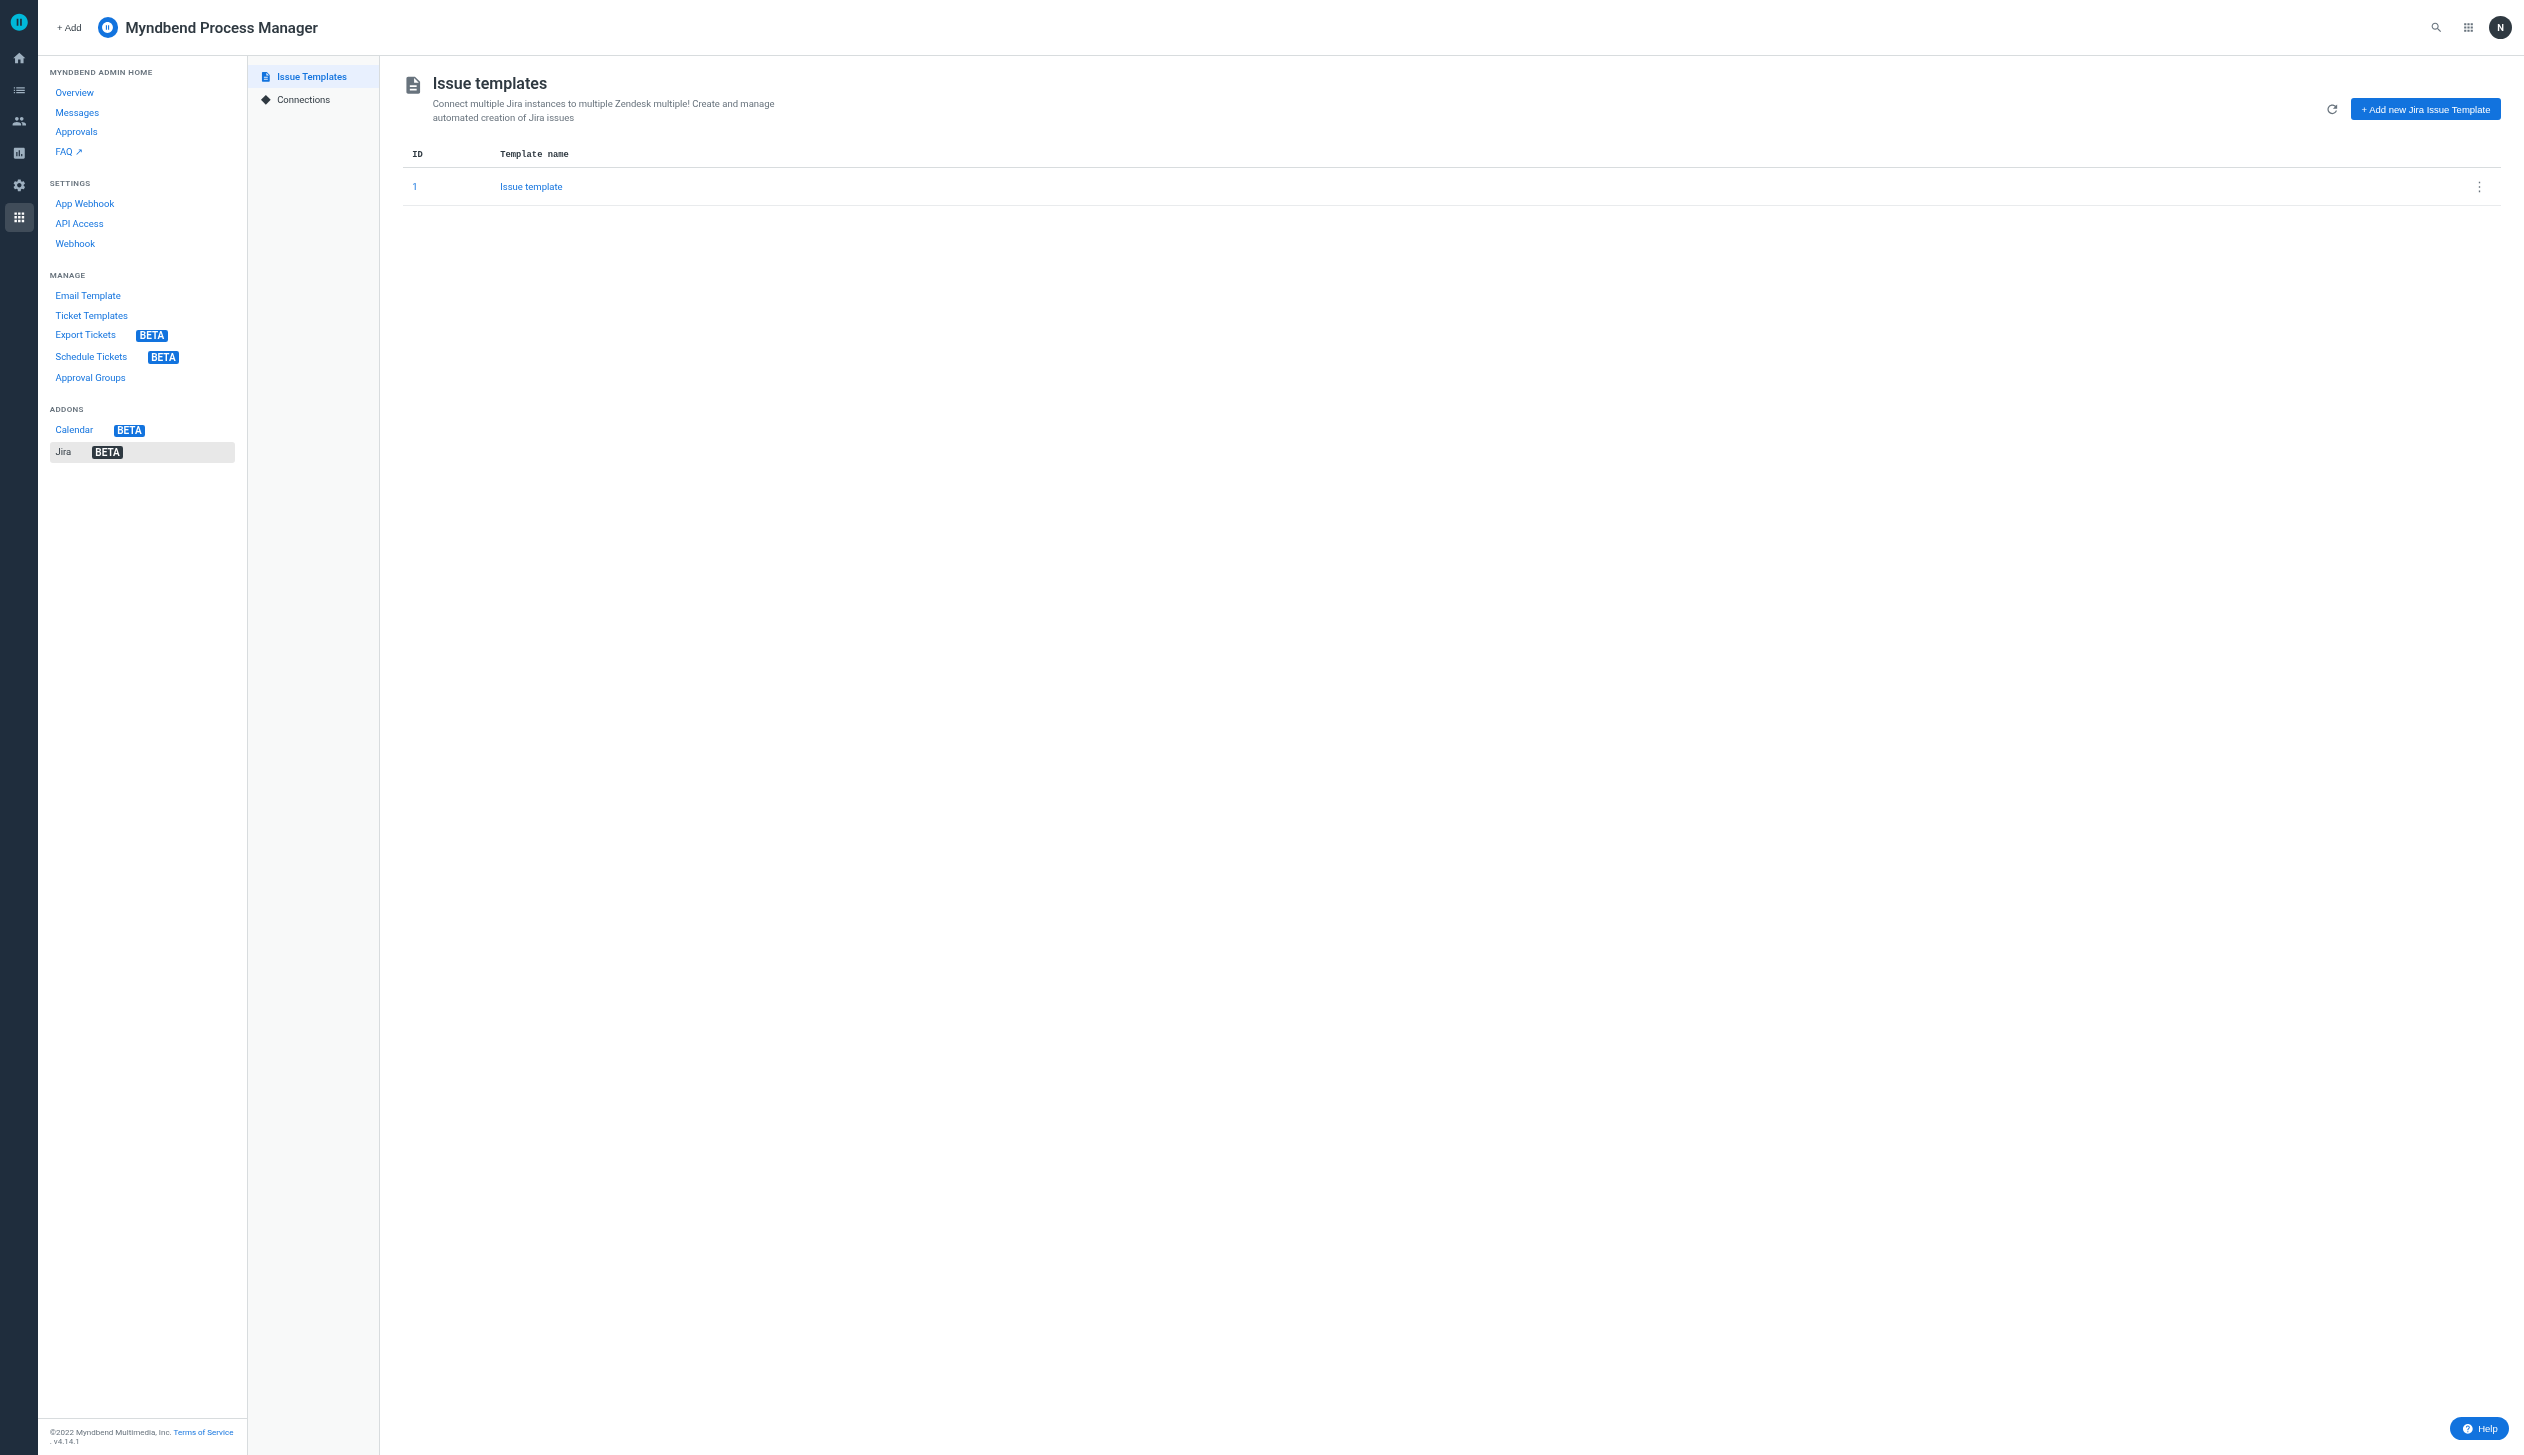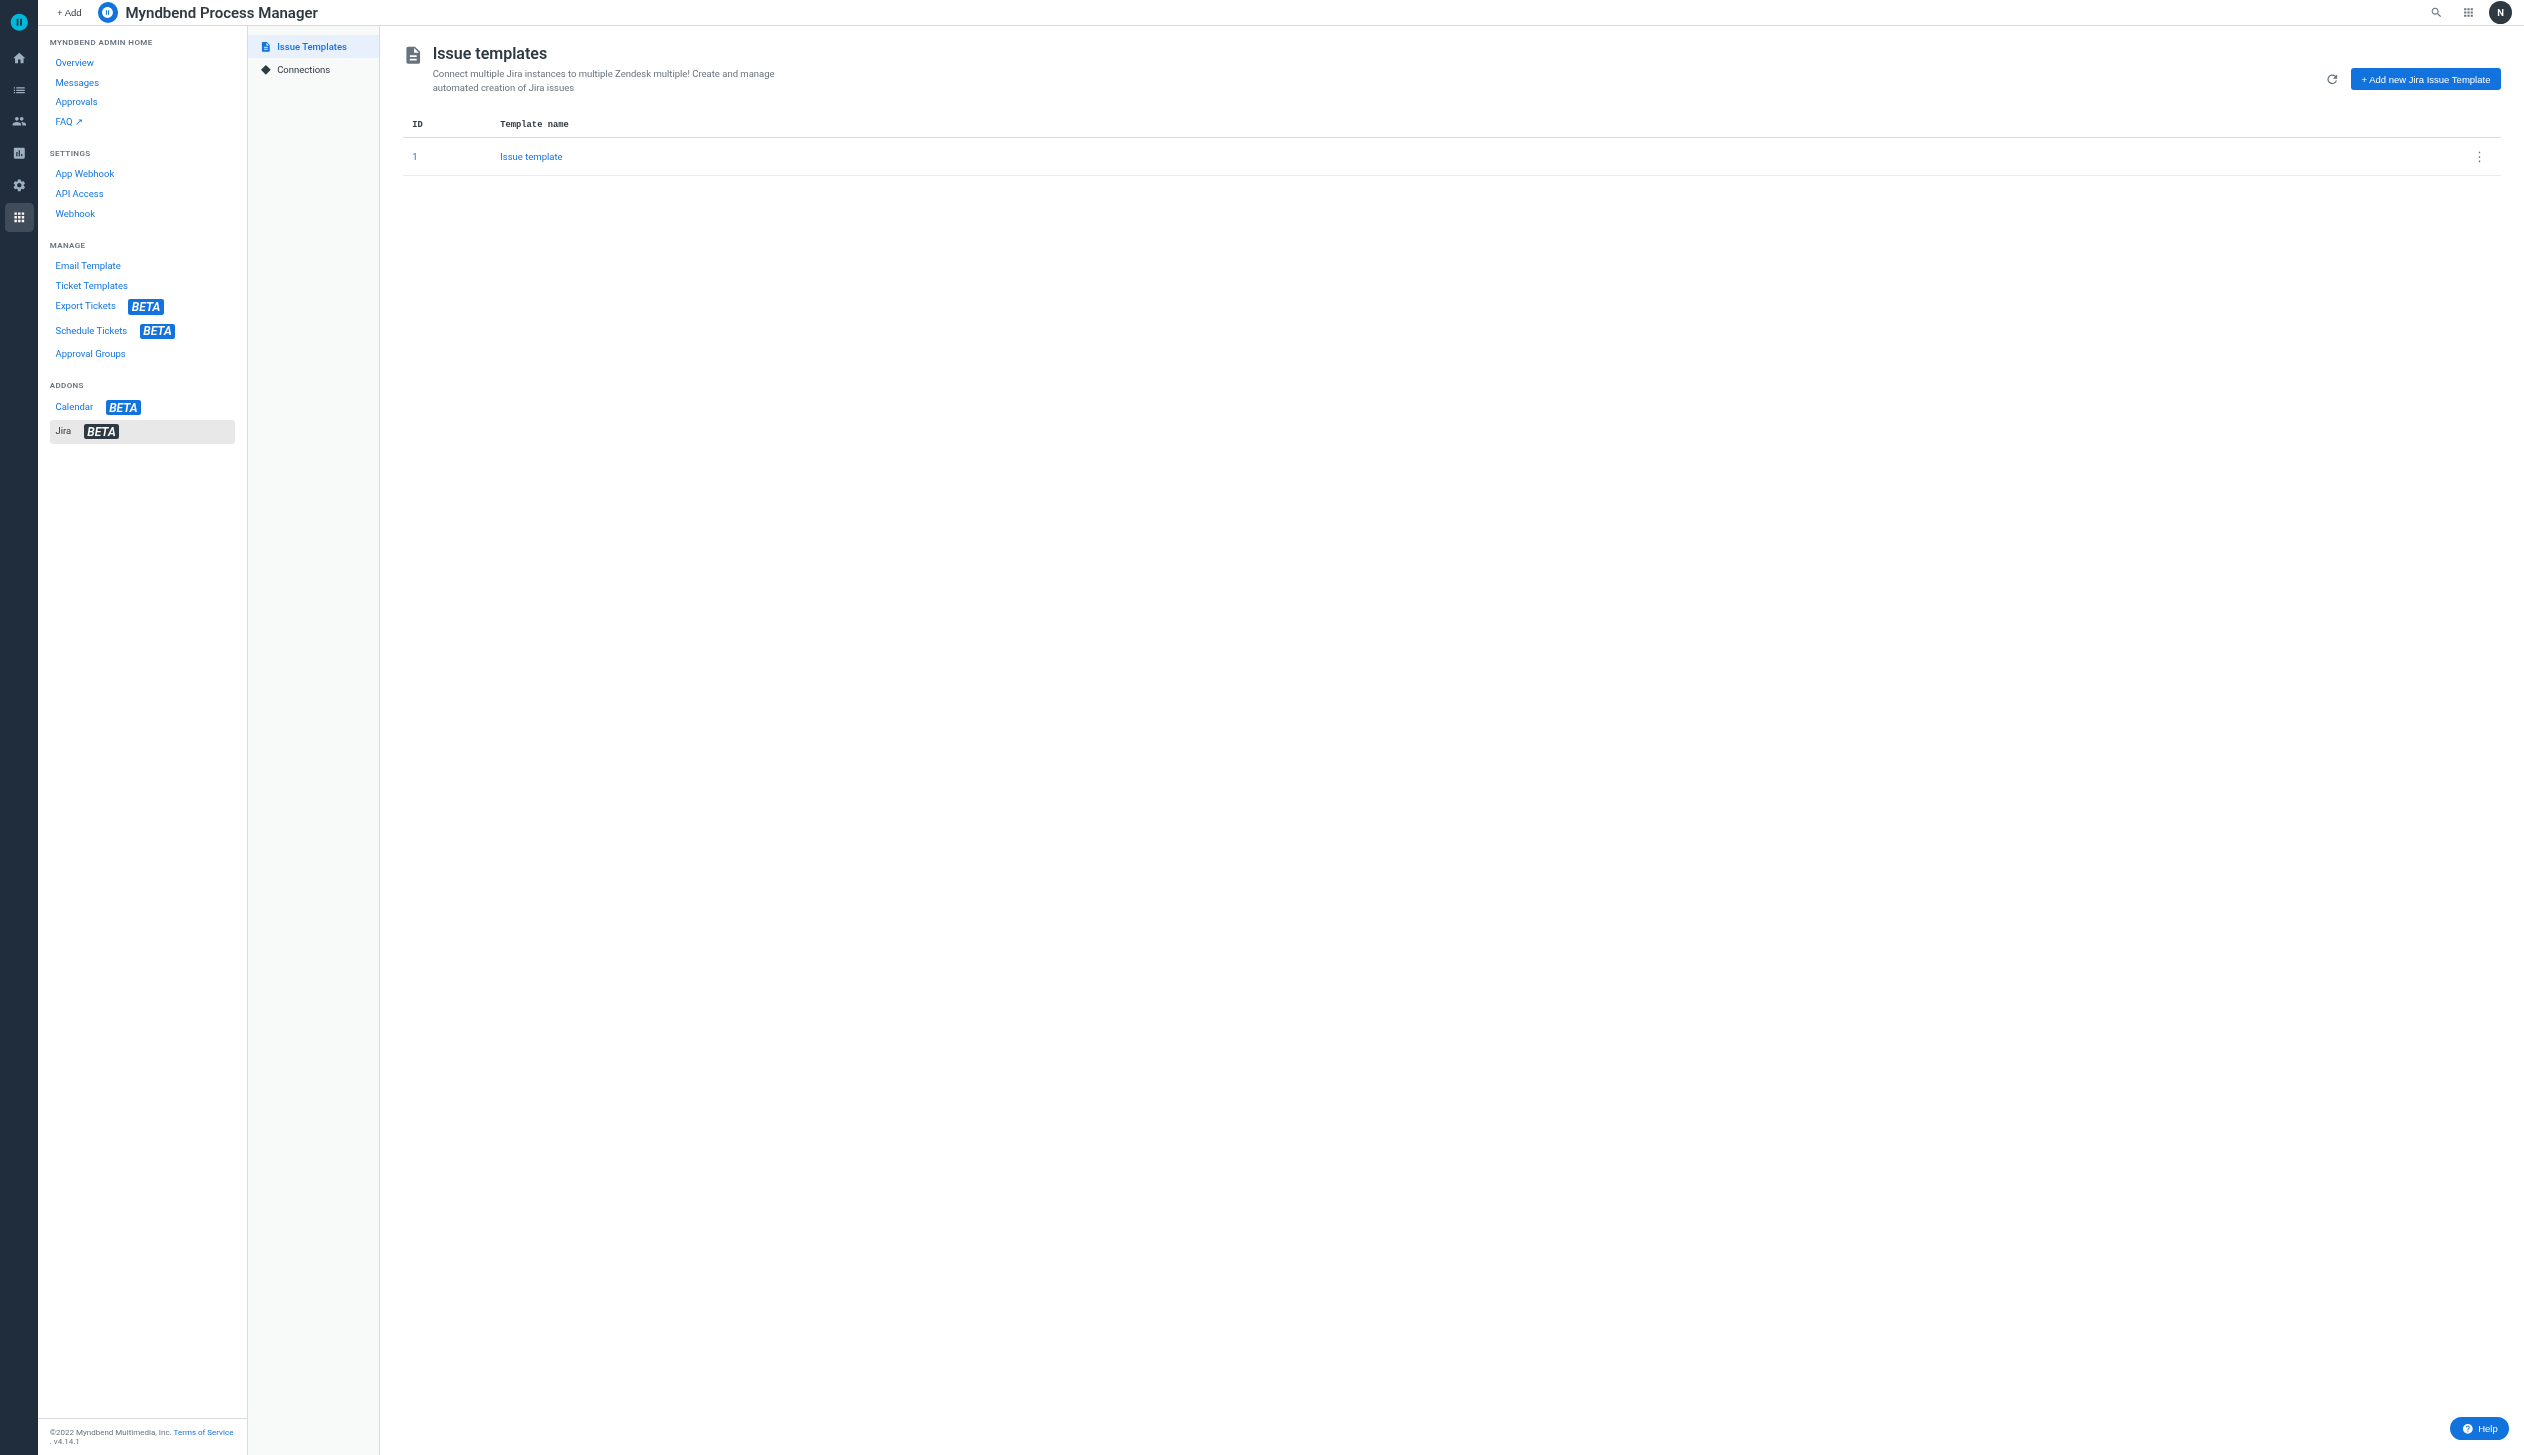--- a/index.html
+++ b/index.html
@@ -36,21 +36,21 @@
     
     .app-wrapper {
       display: flex;
       flex-direction: column;
       flex: 1;
       overflow: hidden;
     }
 
     
     .top-bar {
-      height: 26px;
+      height: 56px;
       background: #fff;
       border-bottom: 0.7px solid #d8dcde;
       display: flex;
       align-items: center;
       padding: 0 11.7px;
       gap: 8.8px;
       flex-shrink: 0;
     }
     .top-bar-logo {
       width: 20.5px; height: 20.5px;
@@ -124,27 +124,26 @@
       color: #1273de;
       font-size: 9.5px;
       cursor: pointer;
       border-radius: 2.9px;
       text-decoration: none;
     }
     .sidebar-link.active { background: #e8f0fe; }
 
     .badge {
       display: inline-block;
-      font-size: 12px;
+      font-size: 10px;
       font-weight: 600;
       padding: 0.7px 3.7px;
       border-radius: 2.2px;
-      margin-left: 10px;
+      margin-left: 18px;
       vertical-align: middle;
-      font-style: italic;
     }
     .badge-beta {
       background: #1273de;
       color: white;
     }
     .badge-beta-dark {
       background: #2f3941;
       color: white;
     }
 

